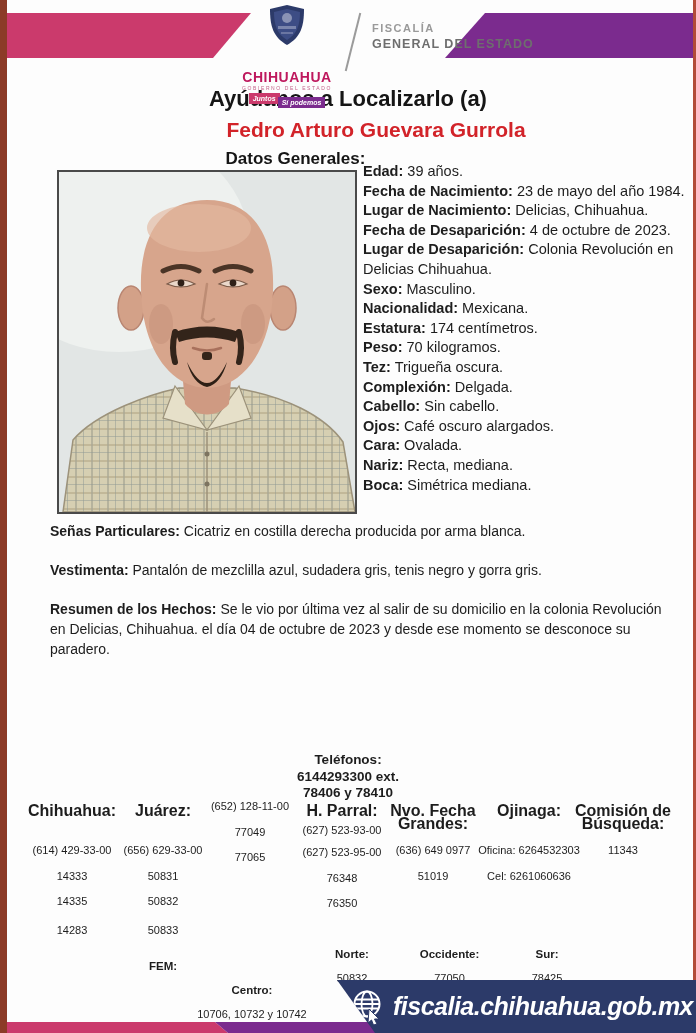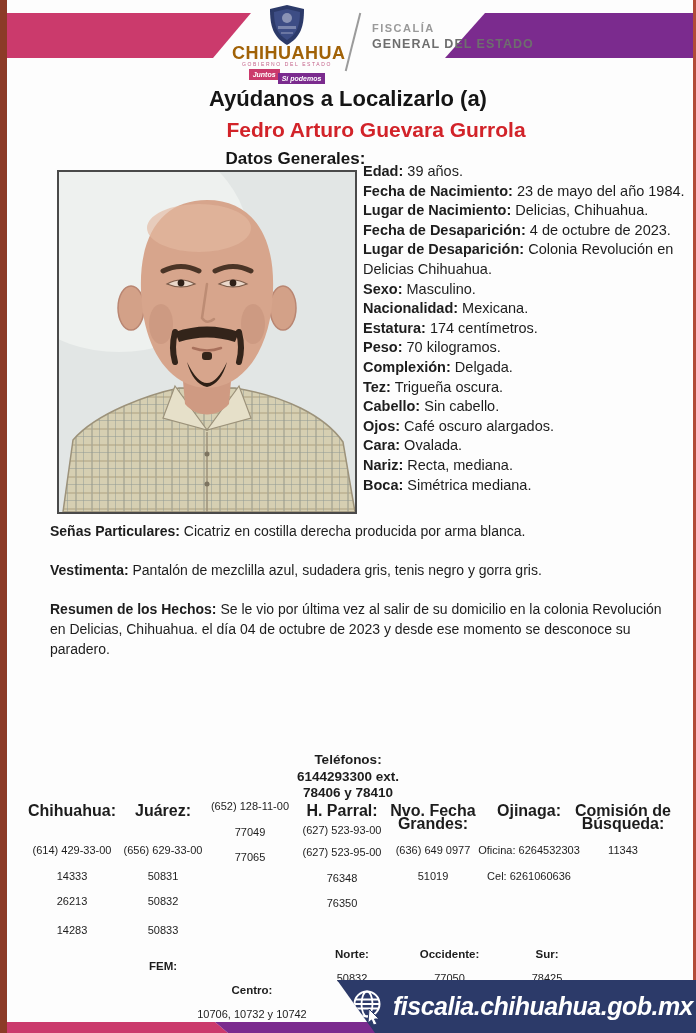--- a/index.html
+++ b/index.html
@@ -13,21 +13,21 @@
 
   
   .band-pink{position:absolute;left:7px;top:13px;width:244px;height:45px;background:#cb3a6c;
     clip-path:polygon(0 0,244px 0,206px 100%,0 100%);}
   .band-purple{position:absolute;left:445px;top:13px;width:251px;height:45px;background:#7b2b8e;
     clip-path:polygon(40px 0,100% 0,100% 100%,0 100%);}
 
   
   .logo{position:absolute;left:232px;top:4px;width:110px;text-align:center;z-index:5;}
   .logo .shield{display:block;margin:0 auto;}
-  .logo-title{font-size:18px;font-weight:bold;color:#a16207;letter-spacing:.5px;line-height:14px;}
+  .logo-title{font-size:14px;font-weight:bold;color:#be185d;letter-spacing:.5px;line-height:14px;margin-top:24px;}
   .logo-sub{font-size:5px;color:#c4638a;letter-spacing:1.6px;margin-top:1px;}
   .logo-banner{margin-top:2px;display:flex;justify-content:center;align-items:flex-start;}
   .chip{font-style:italic;font-weight:bold;color:#fff;font-size:7px;padding:1px 4px;line-height:9px;}
   .chip1{background:#cb3a6c;}
   .chip2{background:#7b2b8e;margin-left:-2px;margin-top:4px;}
 
   .slash{position:absolute;left:352px;top:12px;width:2px;height:60px;background:#9b9b9b;transform:rotate(14deg);}
 
   .agency{position:absolute;left:372px;top:22px;z-index:5;}
   .agency-1{font-size:11px;color:#9a9a9a;letter-spacing:1.5px;font-weight:bold;}
@@ -187,22 +187,22 @@
   <div class="gdata">
     <div class="field"><span class="fl">Edad:</span> <span>39 años.</span></div>
     <div class="field"><span class="fl">Fecha de Nacimiento:</span> <span>23 de mayo del año 1984.</span></div>
     <div class="field"><span class="fl">Lugar de Nacimiento:</span> <span>Delicias, Chihuahua.</span></div>
     <div class="field"><span class="fl">Fecha de Desaparición:</span> <span>4 de octubre de 2023.</span></div>
     <div class="field"><span class="fl">Lugar de Desaparición:</span> <span>Colonia Revolución en Delicias Chihuahua.</span></div>
     <div class="field"><span class="fl">Sexo:</span> <span>Masculino.</span></div>
     <div class="field"><span class="fl">Nacionalidad:</span> <span>Mexicana.</span></div>
     <div class="field"><span class="fl">Estatura:</span> <span>174 centímetros.</span></div>
     <div class="field"><span class="fl">Peso:</span> <span>70 kilogramos.</span></div>
+    <div class="field"><span class="fl">Tez:</span> <span>Trigueña oscura.</span></div>
     <div class="field"><span class="fl">Complexión:</span> <span>Delgada.</span></div>
-    <div class="field"><span class="fl">Tez:</span> <span>Trigueña oscura.</span></div>
     <div class="field"><span class="fl">Cabello:</span> <span>Sin cabello.</span></div>
     <div class="field"><span class="fl">Ojos:</span> <span>Café oscuro alargados.</span></div>
     <div class="field"><span class="fl">Cara:</span> <span>Ovalada.</span></div>
     <div class="field"><span class="fl">Nariz:</span> <span>Recta, mediana.</span></div>
     <div class="field"><span class="fl">Boca:</span> <span>Simétrica mediana.</span></div>
   </div>
 
   <div class="paras">
     <p><b>Señas Particulares:</b> <span>Cicatriz en costilla derecha producida por arma blanca.</span></p>
     <p><b>Vestimenta:</b> <span>Pantalón de mezclilla azul, sudadera gris, tenis negro y gorra gris.</span></p>
@@ -215,21 +215,21 @@
     <div>6144293300 ext.</div>
     <div>78406 y 78410</div>
   </div>
 
   <div class="ptable">
     <div class="pcol col1">
       <div class="hdr">Chihuahua:</div>
 
       <div class="c">(614) 429-33-00</div>
       <div class="r2">14333</div>
-      <div class="r3">26213</div>
+      <div class="r3">14335</div>
       <div class="r4">14283</div>
     </div>
     <div class="pcol col2">
       <div class="hdr">Juárez:</div>
 
       <div class="c">(656) 629-33-00</div>
       <div class="r2">50831</div>
       <div class="r3">50832</div>
       <div class="r4">50833</div>
     </div>

